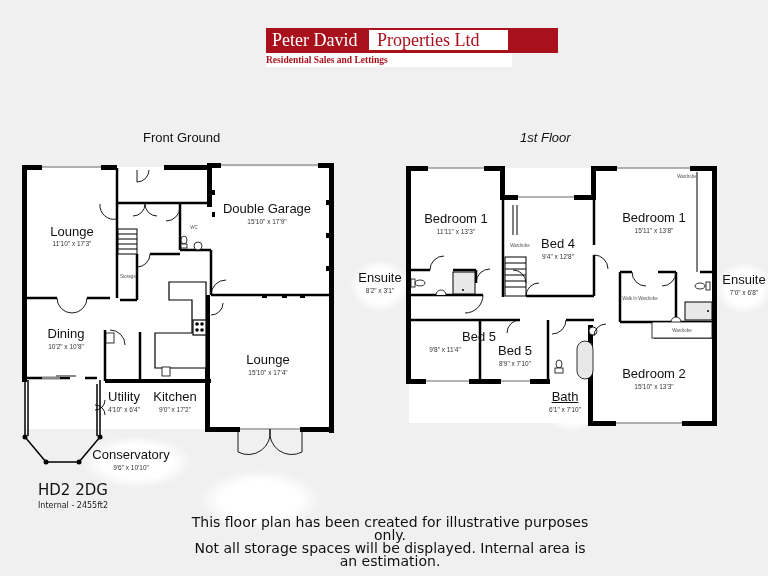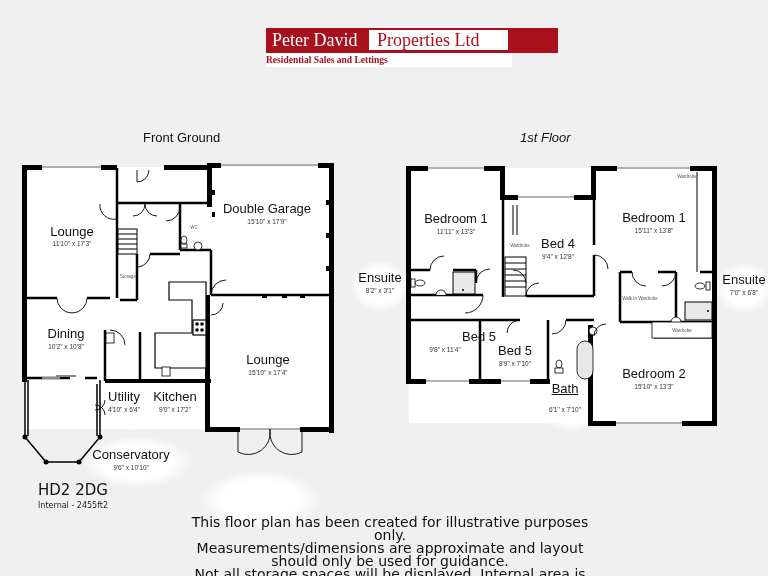--- a/index.html
+++ b/index.html
@@ -301,29 +301,28 @@
 <div class="room-name" style="left:558px; top:236px;">Bed 4</div>
 <div class="room-dim" style="left:558px; top:253px;">9'4" x 12'8"</div>
 <div class="room-name" style="left:654px; top:210px;">Bedroom 1</div>
 <div class="room-dim" style="left:654px; top:227px;">15'11" x 13'8"</div>
 <div class="room-name" style="left:744px; top:272px;">Ensuite</div>
 <div class="room-dim" style="left:744px; top:289px;">7'0" x 6'8"</div>
 <div class="room-name" style="left:445px; top:329px;margin-left:34px;">Bed 5</div>
 <div class="room-dim" style="left:445px; top:346px;">9'8" x 11'4"</div>
 <div class="room-name" style="left:515px; top:343px;">Bed 5</div>
 <div class="room-dim" style="left:515px; top:360px;">8'9" x 7'10"</div>
-<div class="room-name" style="left:565px; top:381px;text-decoration:underline;">Bath</div>
+<div class="room-name" style="left:565px; top:389px;text-decoration:underline;">Bath</div>
 <div class="room-dim" style="left:565px; top:406px;">6'1" x 7'10"</div>
 <div class="room-name" style="left:654px; top:366px;">Bedroom 2</div>
 <div class="room-dim" style="left:654px; top:383px;">15'10" x 13'3"</div>
 <div class="tiny" style="left:687px; top:174px;">Wardrobe</div>
 <div class="tiny" style="left:520px; top:243px;">Wardrobe</div>
 <div class="tiny" style="left:640px; top:296px;">Walk In Wardrobe</div>
 <div class="tiny" style="left:682px; top:328px;">Wardrobe</div>
 
 <div class="postcode">HD2 2DG</div>
 <div class="area">Internal - 2455ft2</div>
 
 <div class="disclaimer">
   <div>This floor plan has been created for illustrative purposes only.</div>
-  <div>Measurements/dimensions are approximate and layout should only be used for guidance.</div>
   <div>Not all storage spaces will be displayed. Internal area is an estimation.</div>
 </div>
 
 </body></html>

